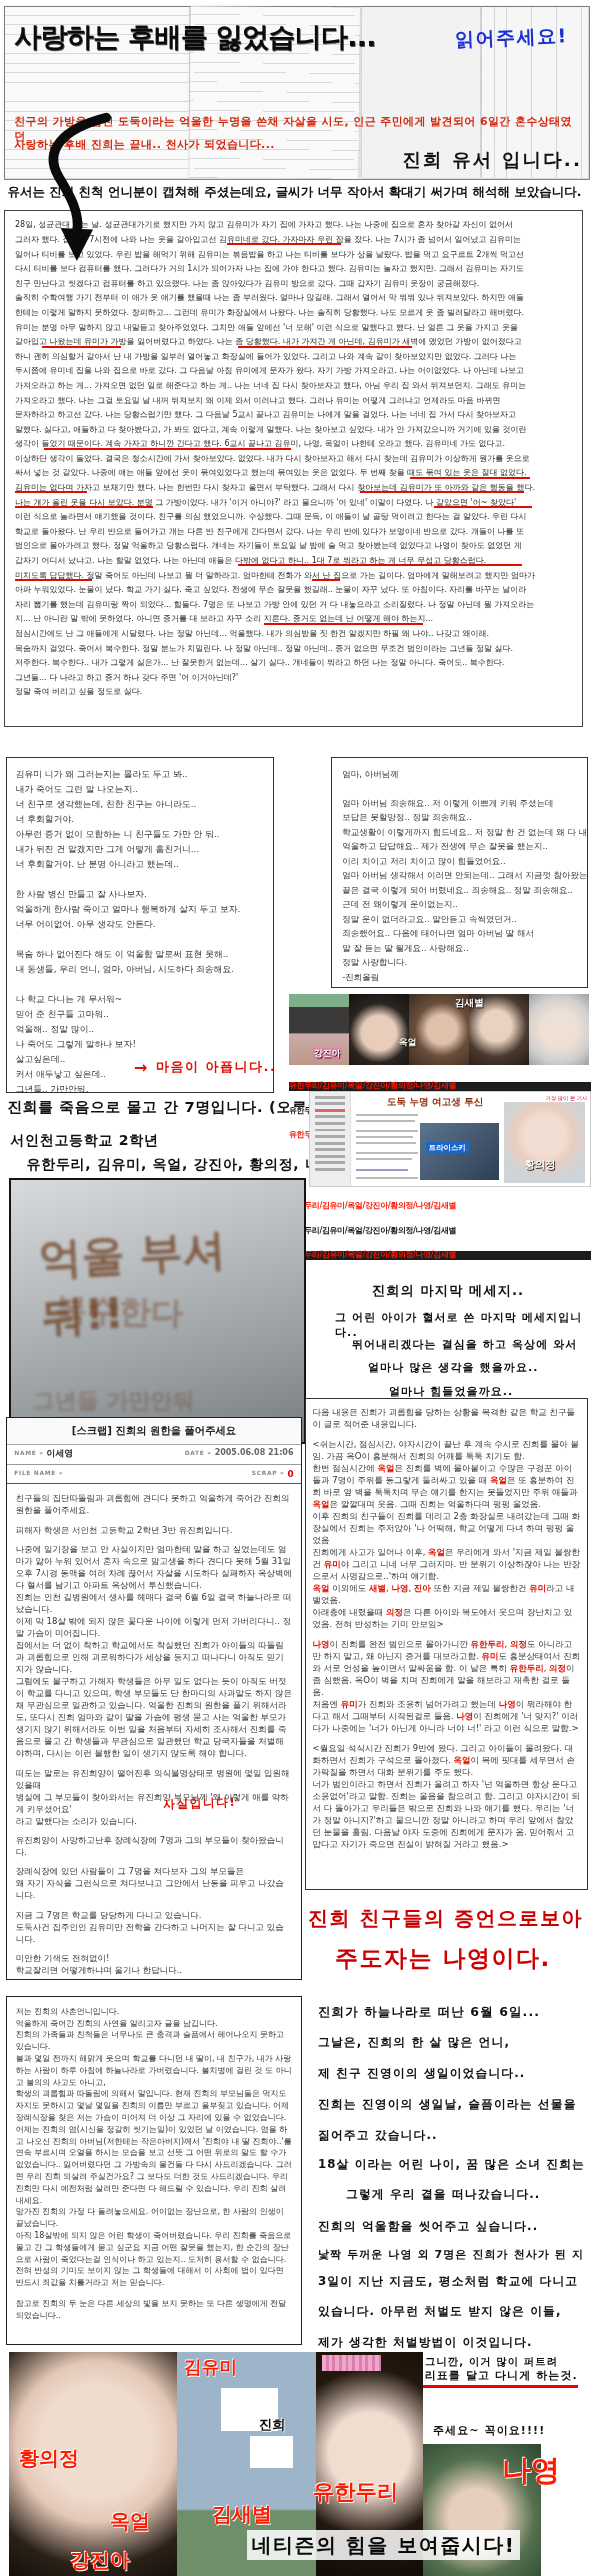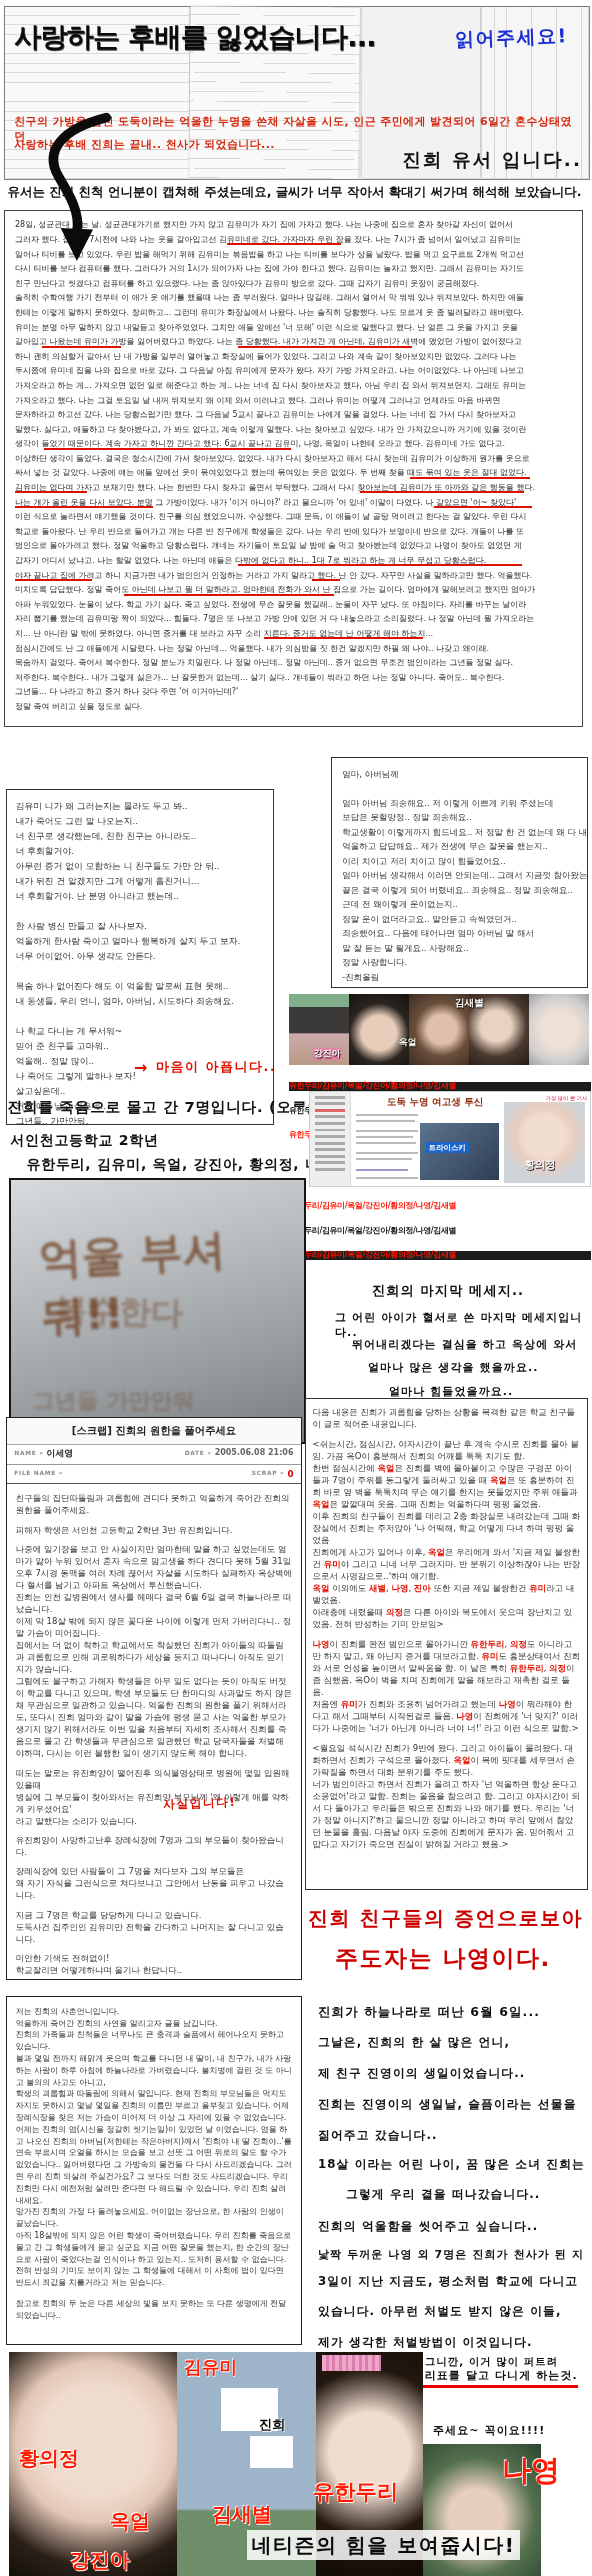--- a/index.html
+++ b/index.html
@@ -19,21 +19,21 @@
   .big-title{font-size:27px;font-weight:bold;color:#0b0b0b;letter-spacing:-0.7px;text-shadow:0.7px 0.7px 0 #555;}
   .readme{font-size:19px;color:#1b2fd4;font-weight:bold;transform:rotate(-2deg);letter-spacing:1.5px;}
   .red-intro{font-size:11px;font-weight:bold;color:#d42a10;letter-spacing:0.4px;margin-top:48px;}
   .note-label{font-size:18.4px;letter-spacing:2.2px;}
   .interpret{font-size:12.5px;letter-spacing:0px;}
   
   .note-box{left:4.4px;top:210px;width:579px;height:517px;padding:7.4px 9.6px;border:0.7px solid #444;}
   .note-line{font-size:8px;line-height:14.6px;color:#2a2a2a;white-space:nowrap;}
   .redline{border-bottom:2.9px solid #dd1100;padding-bottom:14px;}
   
-  .rev-box{left:5.9px;top:757px;width:268px;height:336px;padding:8.8px 8.8px;margin-top:32px;}
+  .rev-box{left:5.9px;top:757px;width:268px;height:336px;padding:8.8px 8.8px;}
   .rev-line{font-size:8.8px;line-height:15px;min-height:15px;color:#333;white-space:nowrap;}
   .fam-box{left:331px;top:757px;width:257px;height:231px;padding:8.8px 10.3px;}
   .fam-line{font-size:8.5px;line-height:14.5px;min-height:14.5px;color:#333;white-space:nowrap;}
   .red-hand{color:#e01000;font-weight:bold;}
   .red-arrow{color:#e01000;font-size:16px;font-weight:bold;}
   
   .cap{font-size:14.7px;letter-spacing:0.7px;}
   
   .facetiles{left:289px;top:994px;width:300px;height:71px;display:flex;}
   .tile{flex:1;position:relative;}
@@ -132,24 +132,23 @@
       <div class="note-line">가져오라고 하는 게... 가져오면 없던 일로 해준다고 하는 게.. 나는 너네 집 다시 찾아보자고 했다, 아님 우리 집 와서 뒤져보던지. 그래도 유미는</div>
       <div class="note-line">가져오라고 했다. 나는 그걸 토요일 날 내꺼 뒤져보지 왜 이제 와서 이러냐고 했다. 그러나 유미는 어떻게 그러냐고 언제라도 마음 바뀌면</div>
       <div class="note-line">문자하라고 하고선 갔다. 나는 당황스럽기만 했다. 그 다음날 5교시 끝나고 김유미는 나에게 말을 걸었다. 나는 너네 집 가서 다시 찾아보자고</div>
       <div class="note-line">말했다. <span class="redline">싫다고, 애들하고 다 찾아봤다고, 가 봐도 없다고, 계속 이렇게 말했다</span>. 나는 찾아보고 싶었다. 내가 안 가져갔으니까 거기에 있을 것이란</div>
       <div class="note-line">생각이 들었기 때문이다. 계속 가자고 하니깐 간다고 했다. 6교시 끝나고 김유미, 나영, 옥얼이 나한테 오라고 했다. 김유미네 가도 없다고.</div>
       <div class="note-line">이상하단 생각이 들었다. 결국은 청소시간에 가서 찾아보았다. 없었다. 내가 다시 찾아보자고 해서 다시 찾는데 <span class="redline">김유미가 이상하게 뭔가를 옷으로</span></div>
       <div class="note-line"><span class="redline">싸서 넣는 것 같았다</span>. 나중에 얘는 애들 앞에선 옷이 묶여있었다고 했는데 묶여있는 옷은 없었다. <span class="redline">두 번째 찾을 때도 묶여 있는 옷은 절대 없었다</span>.</div>
       <div class="note-line"><span class="redline">김유미는 없다며 가자고 보채기만 했다</span>. 나는 한번만 다시 찾자고 울면서 부탁했다. 그래서 다시 찾아보는데 김유미가 <span class="redline">또 아까와 같은 행동을 했다</span>.</div>
       <div class="note-line">나는 걔가 올린 옷을 다시 보았다. 분명 그 가방이었다. 내가 '이거 아니야?' 라고 물으니까 '어 있네' 이말이 다였다. 나 같았으면 '어~ 찾았다'</div>
       <div class="note-line">이런 식으로 놀라면서 얘기했을 것이다. 친구를 의심 했었으니까. 수상했다. 그때 문득, 이 애들이 날 골탕 먹이려고 한다는 걸 알았다. 우린 다시</div>
-      <div class="note-line">학교로 돌아왔다. 난 우리 반으로 들어가고 걔는 다른 반 친구에게 학생들은 갔다. 나는 우리 반에 있다가 보영이네 반으로 갔다. 걔들이 나를 또</div>
+      <div class="note-line">학교로 돌아왔다. 난 우리 반으로 들어가고 걔는 다른 반 친구에게 간다면서 갔다. 나는 우리 반에 있다가 보영이네 반으로 갔다. 걔들이 나를 또</div>
       <div class="note-line">범인으로 몰아가려고 했다. 정말 억울하고 당황스럽다. 걔네는 <span class="redline">자기들이 토요일 날 밤에 술 먹고 찾아봤는데 없었다고 나영이 찾아도 없었던 게</span></div>
       <div class="note-line"><span class="redline">갑자기 어디서 났냐고</span>. 나는 할말 없었다. 나는 아닌데 애들은 다밖에 없다고 하니.. <span class="redline">1대 7로</span> 뭐라고 하는 게 너무 무섭고 당황스럽다.</div>
-      <div class="note-line">야자 끝나고 집에 가려고 하니 <span class="redline">지금가면 내가 범인인거 인정하는 거라고 가지 말라고 했다</span>. 난 안 갔다. 자꾸만 사실을 말하라고만 했다. 억울했다.</div>
       <div class="note-line">미치도록 답답했다. 정말 죽어도 아닌데 나보고 뭘 더 말하라고. 엄마한테 전화가 와서 난 집으로 가는 길이다. 엄마에게 말해보려고 했지만 엄마가</div>
       <div class="note-line">아파 누워있었다. 눈물이 났다. 학교 가기 싫다. 죽고 싶었다. 전생에 무슨 잘못을 했길래.. 눈물이 자꾸 났다. 또 아침이다. 자리를 바꾸는 날이라</div>
       <div class="note-line">자리 뽑기를 했는데 김유미랑 짝이 되었다... 힘들다. 7명은 또 나보고 <span class="redline">가방 안에 있던 거 다 내놓으라고 소리질렀다</span>. 나 정말 아닌데 뭘 가져오라는</div>
       <div class="note-line">지... 난 아니란 말 밖에 못하였다. 아니면 증거를 대 보라고 자꾸 소리 지른다. 증거도 없는데 난 어떻게 해야 하는지...</div>
       <div class="note-line">점심시간에도 난 그 애들에게 시달렸다. 나는 정말 아닌데... 억울했다. 내가 의심받을 짓 한건 알겠지만 하필 왜 나야.. 나갖고 왜이래.</div>
       <div class="note-line">목숨까지 걸었다. 죽어서 복수한다. 정말 분노가 치밀린다. 나 정말 아닌데.. 정말 아닌데.. 증거 없으면 무조건 범인이라는 그년들 정말 싫다.</div>
       <div class="note-line">저주한다. 복수한다.. 내가 그렇게 싫은가... 난 잘못한거 없는데... 살기 싫다.. 걔네들이 뭐라고 하던 나는 정말 아니다. 죽어도.. 복수한다.</div>
       <div class="note-line">그년들... 다 나라고 하고 증거 하나 갖다 주면 '어 이거아닌데?'</div>
       <div class="note-line">정말 죽여 버리고 싶을 정도로 싫다.</div>
     </div>

